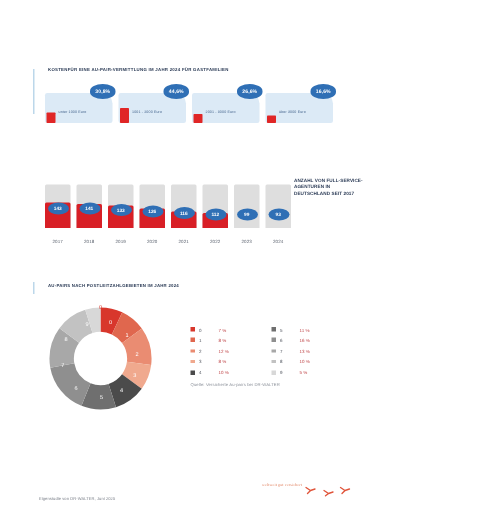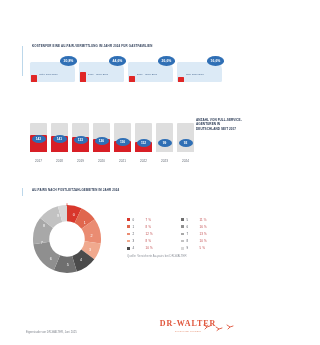--- a/index.html
+++ b/index.html
@@ -471,21 +471,20 @@
         </div>
       </div>
     </div>
 
     <div class="sec3-source">Quelle: Versicherte Au-pairs bei DR-WALTER</div>
   </div>
 
   <div class="footer-note">Eigenstudie von DR-WALTER, Juni 2025</div>
 
   <div class="logo">
-    <div class="logo-name">DR-WALTER</div>
     <div class="logo-tag">weltweit gut versichert</div>
   </div>
 
   <svg class="logo-birds" viewBox="0 0 34 10">
     <path d="M2 3 L5 5 L3 7 M5 5 L8 4" stroke="#e0543a" stroke-width="0.9" fill="none" stroke-linecap="round"></path>
     <path d="M14 5 L17 7 L15 8.5 M17 7 L20 6" stroke="#e0543a" stroke-width="0.9" fill="none" stroke-linecap="round"></path>
     <path d="M25 3 L28 5 L26 7 M28 5 L31 4" stroke="#e0543a" stroke-width="0.9" fill="none" stroke-linecap="round"></path>
   </svg>
 
 </div>

